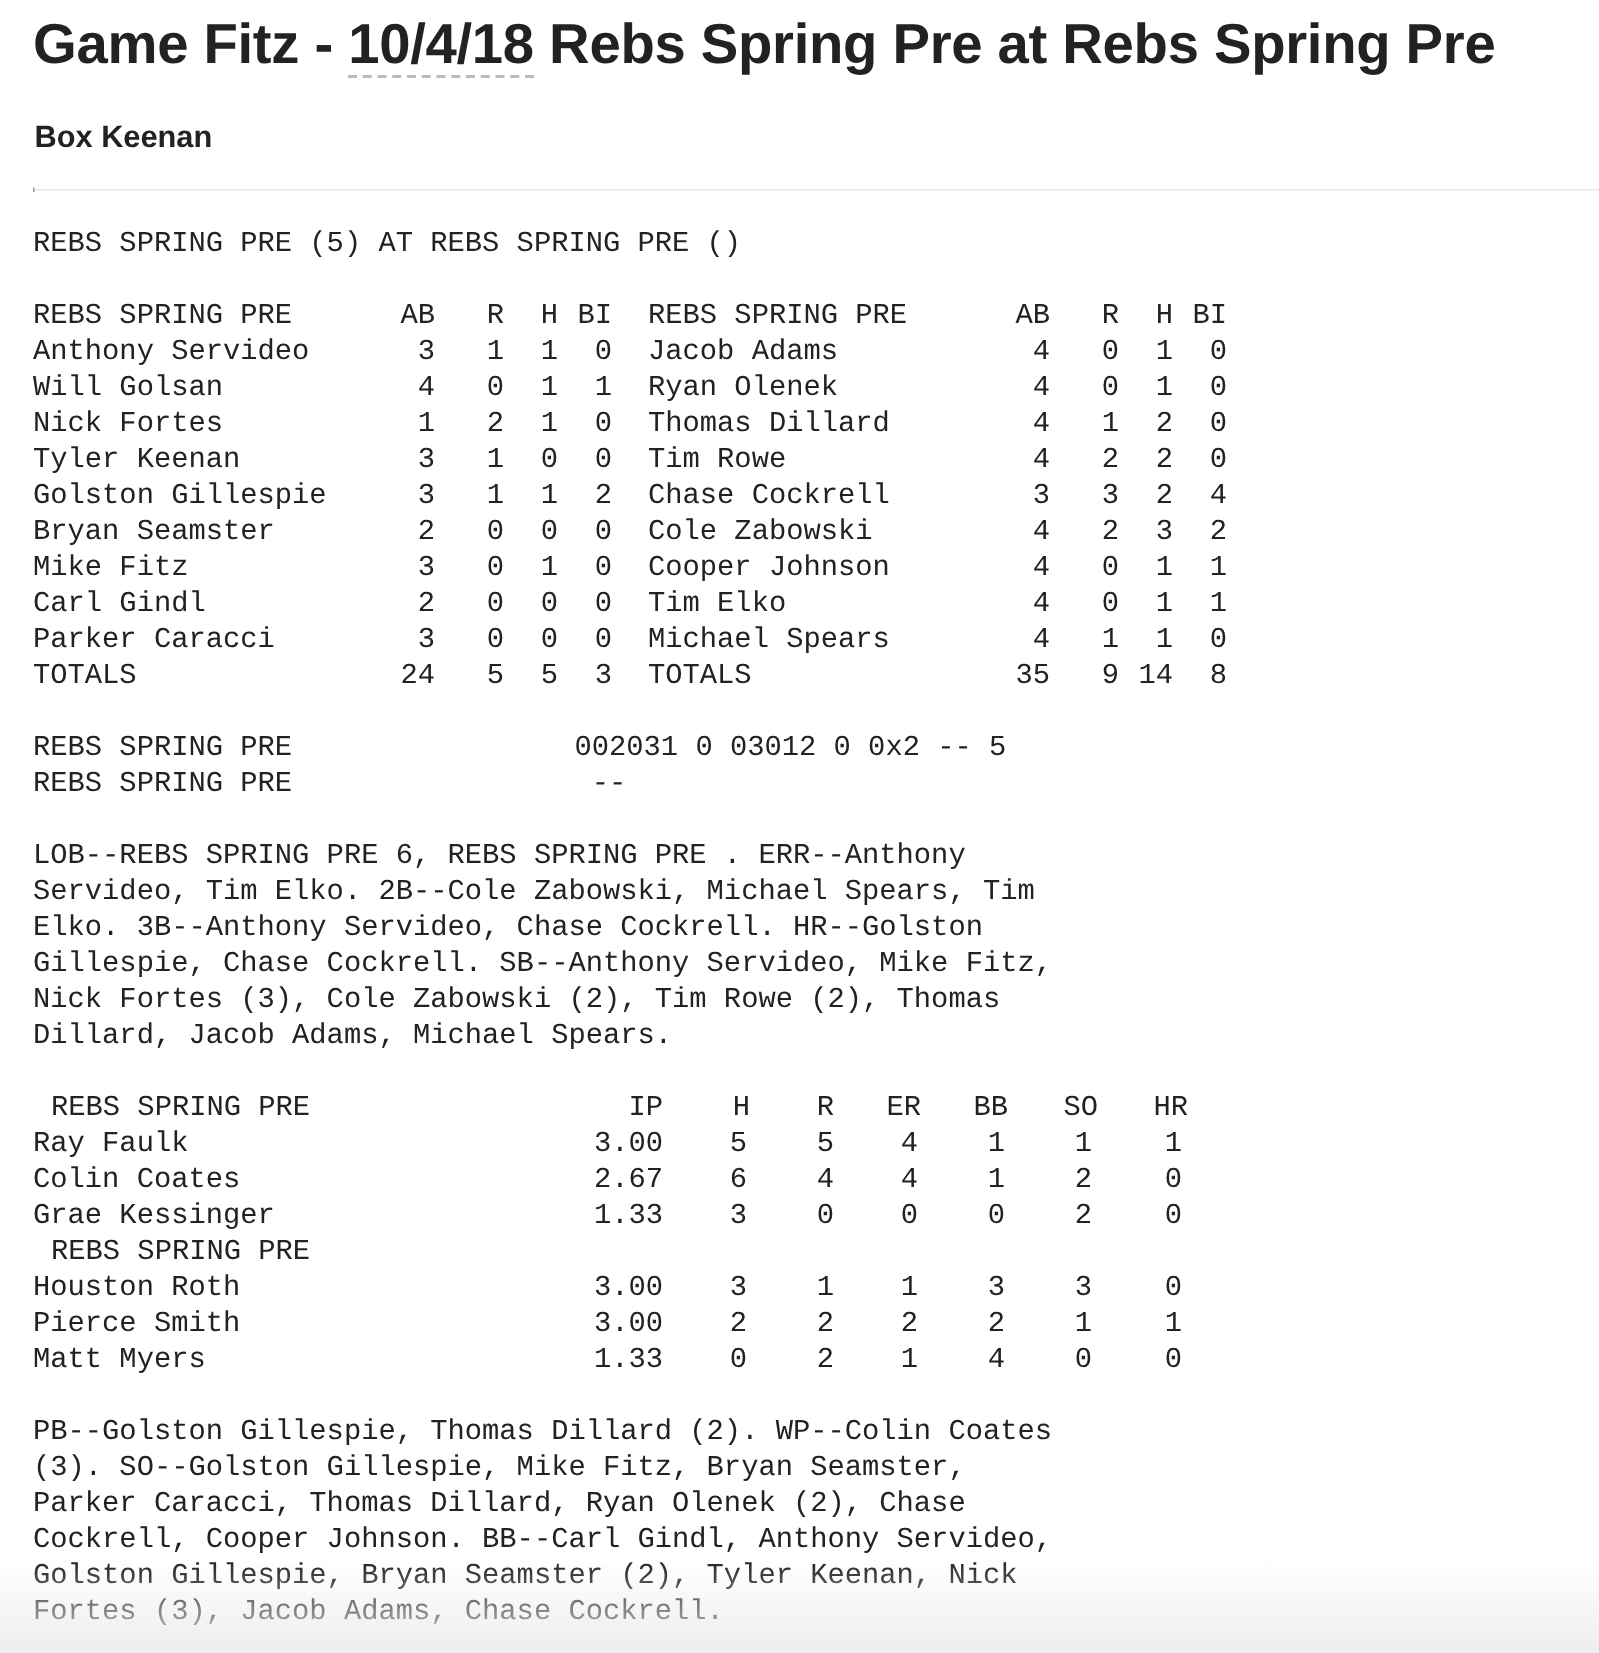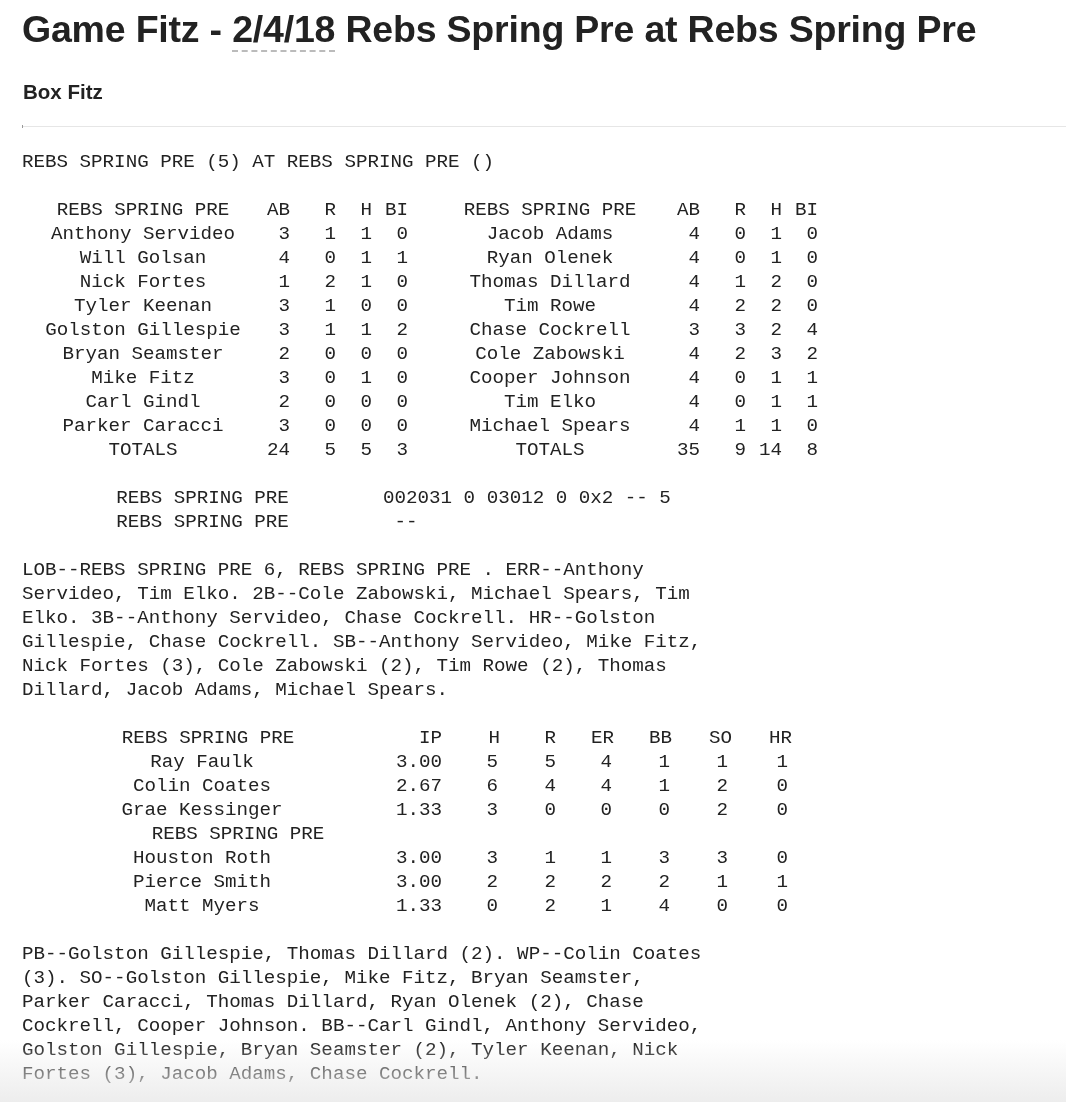--- a/index.html
+++ b/index.html
@@ -32,27 +32,27 @@
       font-size: 19.2px; line-height: 24px; color: #222;
       white-space: pre;
     }
     .fade {
       position: absolute; left: 0; top: 1040px; width: 1066px; height: 62px;
       background: linear-gradient(to bottom, rgba(255,255,255,0), rgba(235,235,235,0.9));
       pointer-events: none;
     }
     .line { display: block; height: 24px; }
     .c { display: inline-block; text-align: right; }
-    .l { display: inline-block; text-align: center; }
+    .l { display: inline-block; text-align: left; }
   </style>
 </head>
 <body>
 
-<h1 class="page-title"><span>Game Fitz - </span><abbr class="date">2/4/18</abbr><span> Rebs Spring Pre at Rebs Spring Pre</span></h1>
+<h1 class="page-title"><span>Game Fitz - </span><abbr class="date">10/4/18</abbr><span> Rebs Spring Pre at Rebs Spring Pre</span></h1>
 
-<h2 class="section-title">Box Fitz</h2>
+<h2 class="section-title">Box Keenan</h2>
 
 <div class="divider"></div>
 <div class="divider-tick"></div>
 
 <pre class="boxscore"><span class="line">REBS SPRING PRE (5) AT REBS SPRING PRE ()</span><span class="line"></span><span class="line"><span class="l" style="width:242px">REBS SPRING PRE</span><span class="c" style="width:26px">AB</span><span class="c" style="width:46px">R</span><span class="c" style="width:36px">H</span><span class="c" style="width:36px">BI</span><span class="l" style="width:24px"></span><span class="l" style="width:236px">REBS SPRING PRE</span><span class="c" style="width:32px">AB</span><span class="c" style="width:46px">R</span><span class="c" style="width:36px">H</span><span class="c" style="width:36px">BI</span></span><span id="batting-rows"><span class="line"><span class="l" style="width:242px">Anthony Servideo</span><span class="c" style="width:26px">3</span><span class="c" style="width:46px">1</span><span class="c" style="width:36px">1</span><span class="c" style="width:36px">0</span><span class="l" style="width:24px"></span><span class="l" style="width:236px">Jacob Adams</span><span class="c" style="width:32px">4</span><span class="c" style="width:46px">0</span><span class="c" style="width:36px">1</span><span class="c" style="width:36px">0</span></span><span class="line"><span class="l" style="width:242px">Will Golsan</span><span class="c" style="width:26px">4</span><span class="c" style="width:46px">0</span><span class="c" style="width:36px">1</span><span class="c" style="width:36px">1</span><span class="l" style="width:24px"></span><span class="l" style="width:236px">Ryan Olenek</span><span class="c" style="width:32px">4</span><span class="c" style="width:46px">0</span><span class="c" style="width:36px">1</span><span class="c" style="width:36px">0</span></span><span class="line"><span class="l" style="width:242px">Nick Fortes</span><span class="c" style="width:26px">1</span><span class="c" style="width:46px">2</span><span class="c" style="width:36px">1</span><span class="c" style="width:36px">0</span><span class="l" style="width:24px"></span><span class="l" style="width:236px">Thomas Dillard</span><span class="c" style="width:32px">4</span><span class="c" style="width:46px">1</span><span class="c" style="width:36px">2</span><span class="c" style="width:36px">0</span></span><span class="line"><span class="l" style="width:242px">Tyler Keenan</span><span class="c" style="width:26px">3</span><span class="c" style="width:46px">1</span><span class="c" style="width:36px">0</span><span class="c" style="width:36px">0</span><span class="l" style="width:24px"></span><span class="l" style="width:236px">Tim Rowe</span><span class="c" style="width:32px">4</span><span class="c" style="width:46px">2</span><span class="c" style="width:36px">2</span><span class="c" style="width:36px">0</span></span><span class="line"><span class="l" style="width:242px">Golston Gillespie</span><span class="c" style="width:26px">3</span><span class="c" style="width:46px">1</span><span class="c" style="width:36px">1</span><span class="c" style="width:36px">2</span><span class="l" style="width:24px"></span><span class="l" style="width:236px">Chase Cockrell</span><span class="c" style="width:32px">3</span><span class="c" style="width:46px">3</span><span class="c" style="width:36px">2</span><span class="c" style="width:36px">4</span></span><span class="line"><span class="l" style="width:242px">Bryan Seamster</span><span class="c" style="width:26px">2</span><span class="c" style="width:46px">0</span><span class="c" style="width:36px">0</span><span class="c" style="width:36px">0</span><span class="l" style="width:24px"></span><span class="l" style="width:236px">Cole Zabowski</span><span class="c" style="width:32px">4</span><span class="c" style="width:46px">2</span><span class="c" style="width:36px">3</span><span class="c" style="width:36px">2</span></span><span class="line"><span class="l" style="width:242px">Mike Fitz</span><span class="c" style="width:26px">3</span><span class="c" style="width:46px">0</span><span class="c" style="width:36px">1</span><span class="c" style="width:36px">0</span><span class="l" style="width:24px"></span><span class="l" style="width:236px">Cooper Johnson</span><span class="c" style="width:32px">4</span><span class="c" style="width:46px">0</span><span class="c" style="width:36px">1</span><span class="c" style="width:36px">1</span></span><span class="line"><span class="l" style="width:242px">Carl Gindl</span><span class="c" style="width:26px">2</span><span class="c" style="width:46px">0</span><span class="c" style="width:36px">0</span><span class="c" style="width:36px">0</span><span class="l" style="width:24px"></span><span class="l" style="width:236px">Tim Elko</span><span class="c" style="width:32px">4</span><span class="c" style="width:46px">0</span><span class="c" style="width:36px">1</span><span class="c" style="width:36px">1</span></span><span class="line"><span class="l" style="width:242px">Parker Caracci</span><span class="c" style="width:26px">3</span><span class="c" style="width:46px">0</span><span class="c" style="width:36px">0</span><span class="c" style="width:36px">0</span><span class="l" style="width:24px"></span><span class="l" style="width:236px">Michael Spears</span><span class="c" style="width:32px">4</span><span class="c" style="width:46px">1</span><span class="c" style="width:36px">1</span><span class="c" style="width:36px">0</span></span><span class="line"><span class="l" style="width:242px">TOTALS</span><span class="c" style="width:26px">24</span><span class="c" style="width:46px">5</span><span class="c" style="width:36px">5</span><span class="c" style="width:36px">3</span><span class="l" style="width:24px"></span><span class="l" style="width:236px">TOTALS</span><span class="c" style="width:32px">35</span><span class="c" style="width:46px">9</span><span class="c" style="width:36px">14</span><span class="c" style="width:36px">8</span></span></span><span class="line"></span><span id="linescore-rows"><span class="line"><span class="l" style="width:361px">REBS SPRING PRE</span><span class="l">002031 0 03012 0 0x2 -- 5</span></span><span class="line"><span class="l" style="width:361px">REBS SPRING PRE</span><span class="l"> --</span></span></span><span class="line"></span><span id="notes-batting"><span class="line">LOB--REBS SPRING PRE 6, REBS SPRING PRE . ERR--Anthony</span><span class="line">Servideo, Tim Elko. 2B--Cole Zabowski, Michael Spears, Tim</span><span class="line">Elko. 3B--Anthony Servideo, Chase Cockrell. HR--Golston</span><span class="line">Gillespie, Chase Cockrell. SB--Anthony Servideo, Mike Fitz,</span><span class="line">Nick Fortes (3), Cole Zabowski (2), Tim Rowe (2), Thomas</span><span class="line">Dillard, Jacob Adams, Michael Spears.</span></span><span class="line"></span><span id="pitching-rows"><span class="line"><span class="l" style="width:12px"></span><span class="l" style="width: 348px;">REBS SPRING PRE</span><span class="c" style="width: 60px;">IP</span><span class="c" style="width:58px">H</span><span class="c" style="width:56px">R</span><span class="c" style="width:58px">ER</span><span class="c" style="width:58px">BB</span><span class="c" style="width:60px">SO</span><span class="c" style="width:60px">HR</span></span><span class="line"><span class="l" style="width: 360px;">Ray Faulk</span><span class="c" style="width: 0px;"></span><span class="c" style="width: 60px;">3.00</span><span class="c" style="width:56px">5</span><span class="c" style="width:58px">5</span><span class="c" style="width:56px">4</span><span class="c" style="width:58px">1</span><span class="c" style="width:58px">1</span><span class="c" style="width:60px">1</span></span><span class="line"><span class="l" style="width: 360px;">Colin Coates</span><span class="c" style="width: 0px;"></span><span class="c" style="width: 60px;">2.67</span><span class="c" style="width:56px">6</span><span class="c" style="width:58px">4</span><span class="c" style="width:56px">4</span><span class="c" style="width:58px">1</span><span class="c" style="width:58px">2</span><span class="c" style="width:60px">0</span></span><span class="line"><span class="l" style="width: 360px;">Grae Kessinger</span><span class="c" style="width: 0px;"></span><span class="c" style="width: 60px;">1.33</span><span class="c" style="width:56px">3</span><span class="c" style="width:58px">0</span><span class="c" style="width:56px">0</span><span class="c" style="width:58px">0</span><span class="c" style="width:58px">2</span><span class="c" style="width:60px">0</span></span><span class="line"><span class="l" style="width:12px"></span><span class="l" style="width:408px">REBS SPRING PRE</span></span><span class="line"><span class="l" style="width: 360px;">Houston Roth</span><span class="c" style="width: 0px;"></span><span class="c" style="width: 60px;">3.00</span><span class="c" style="width:56px">3</span><span class="c" style="width:58px">1</span><span class="c" style="width:56px">1</span><span class="c" style="width:58px">3</span><span class="c" style="width:58px">3</span><span class="c" style="width:60px">0</span></span><span class="line"><span class="l" style="width: 360px;">Pierce Smith</span><span class="c" style="width: 0px;"></span><span class="c" style="width: 60px;">3.00</span><span class="c" style="width:56px">2</span><span class="c" style="width:58px">2</span><span class="c" style="width:56px">2</span><span class="c" style="width:58px">2</span><span class="c" style="width:58px">1</span><span class="c" style="width:60px">1</span></span><span class="line"><span class="l" style="width: 360px;">Matt Myers</span><span class="c" style="width: 0px;"></span><span class="c" style="width: 60px;">1.33</span><span class="c" style="width:56px">0</span><span class="c" style="width:58px">2</span><span class="c" style="width:56px">1</span><span class="c" style="width:58px">4</span><span class="c" style="width:58px">0</span><span class="c" style="width:60px">0</span></span></span><span class="line"></span><span id="notes-pitching"><span class="line">PB--Golston Gillespie, Thomas Dillard (2). WP--Colin Coates</span><span class="line">(3). SO--Golston Gillespie, Mike Fitz, Bryan Seamster,</span><span class="line">Parker Caracci, Thomas Dillard, Ryan Olenek (2), Chase</span><span class="line">Cockrell, Cooper Johnson. BB--Carl Gindl, Anthony Servideo,</span><span class="line">Golston Gillespie, Bryan Seamster (2), Tyler Keenan, Nick</span><span class="line">Fortes (3), Jacob Adams, Chase Cockrell.</span></span></pre>
 
 <div class="fade"></div>
 
 </body></html>

